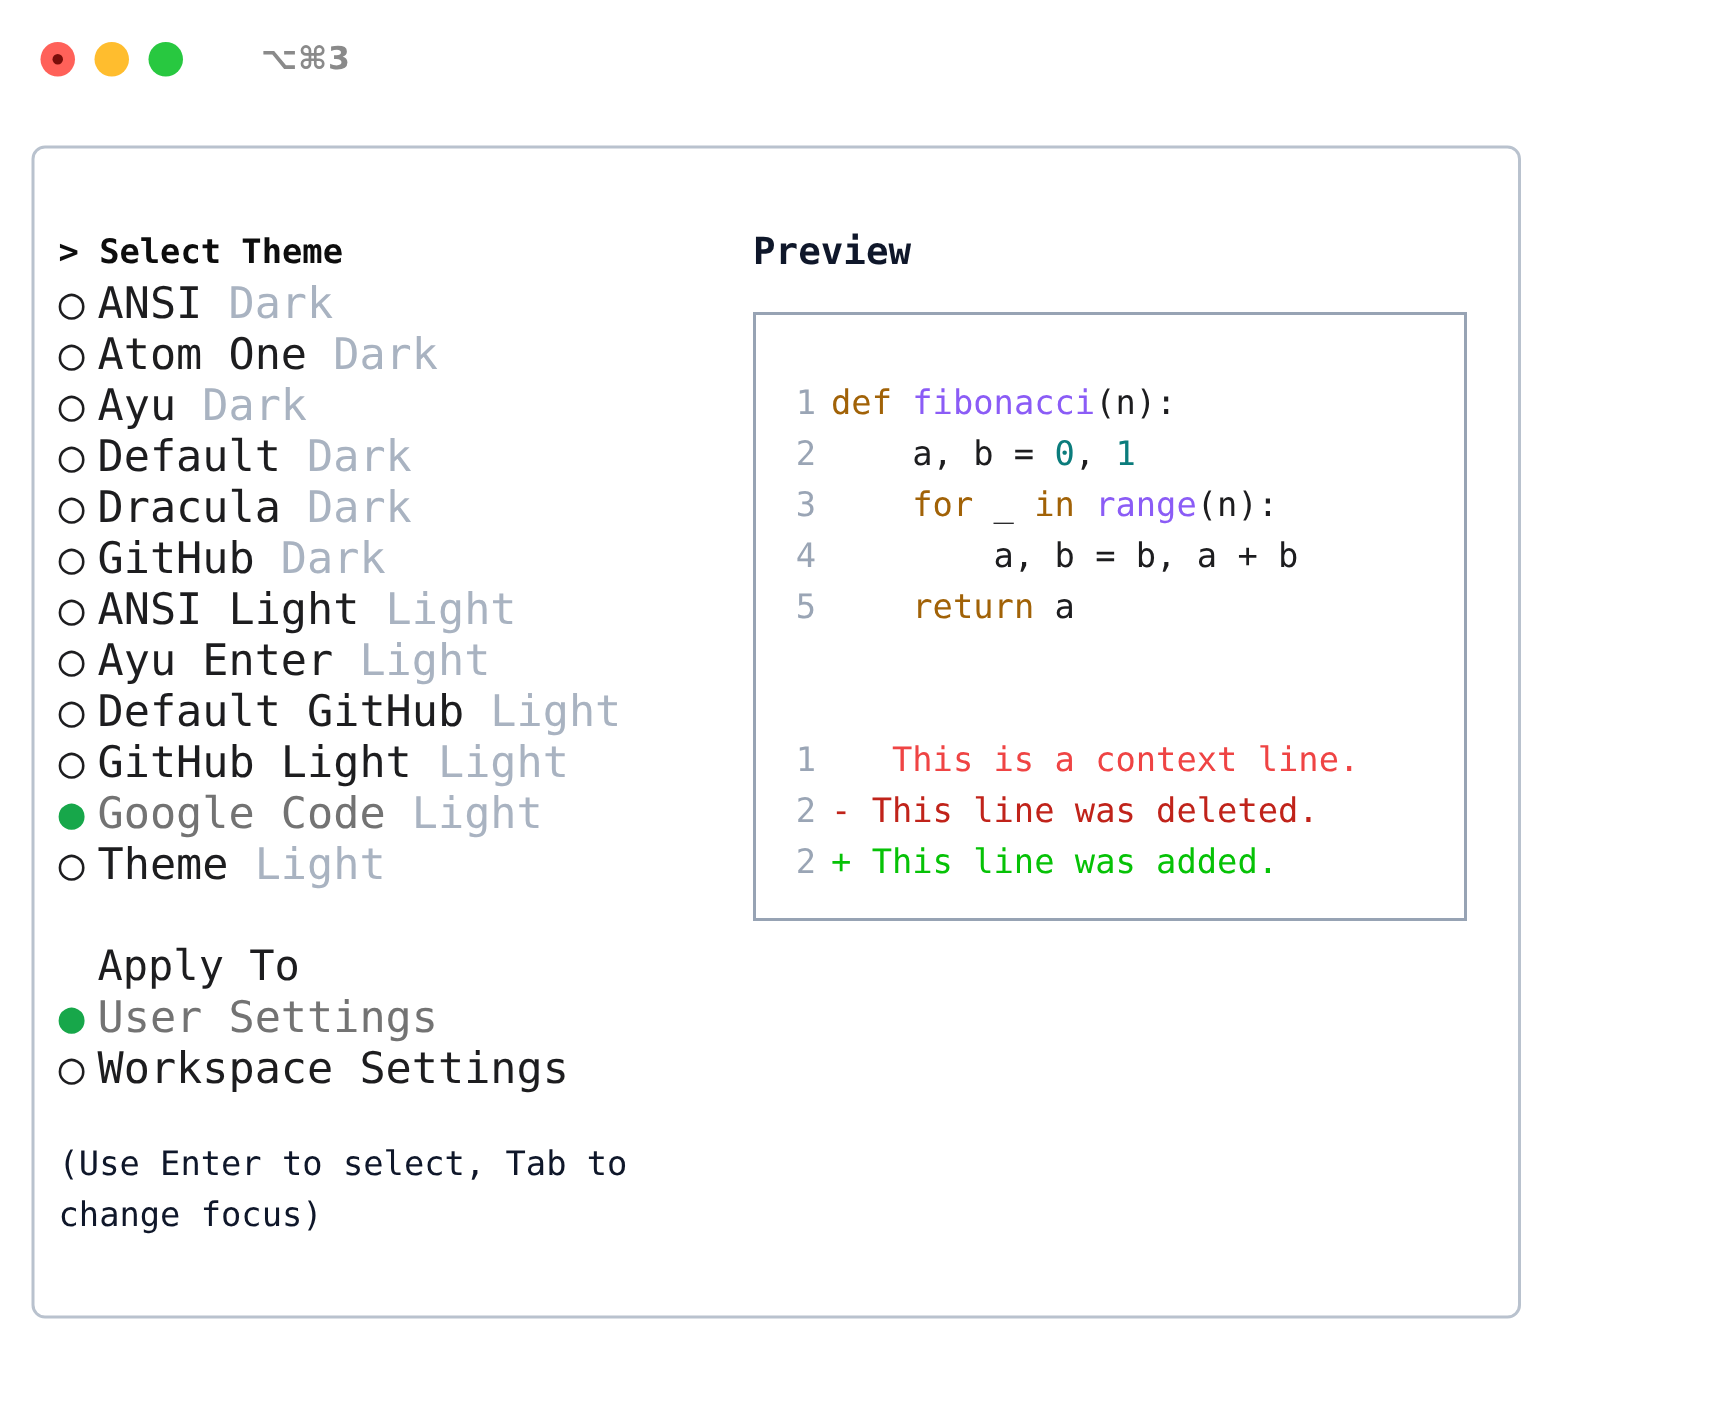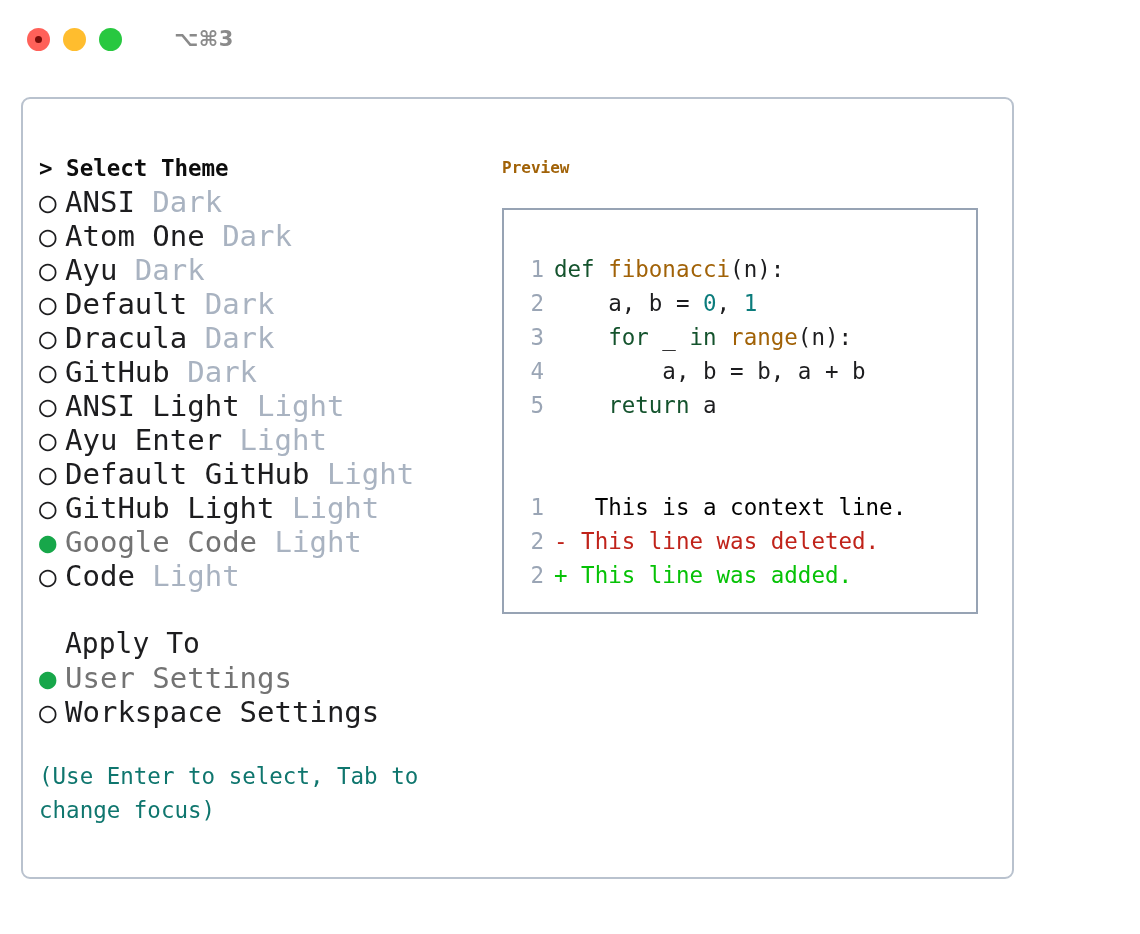--- a/index.html
+++ b/index.html
@@ -125,35 +125,35 @@
     line-height: 34px;
     color: #1d1d1f;
     white-space: pre;
     display: block;
   }
   .spacer { height: 34px; }
   .hint {
     margin-top: 30px;
     font-size: 22.5px;
     line-height: 34px;
-    color: #0f766e;
+    color: #0f172a;
     width: 420px;
   }
 
   
   .right-col {
     position: absolute;
     left: 479px;
     top: 52px;
     width: 500px;
   }
   .preview-title {
-    font-size: 16px;
+    font-size: 25px;
     font-weight: bold;
-    color: #a16207;
+    color: #0f172a;
     line-height: 34px;
   }
   .code-box {
     margin-top: 23px;
     width: 476px;
     height: 406px;
     border: 2px solid #97a3b4;
     box-sizing: border-box;
     background: #ffffff;
     padding: 42px 0 0 14px;
@@ -164,26 +164,26 @@
     white-space: pre;
     color: #1d1d1f;
   }
   .ln {
     display: inline-block;
     width: 26px;
     text-align: right;
     color: #9aa5b5;
     margin-right: 10px;
   }
-  .kw   { color: #14532d; text-align: right; }
-  .fn   { color: #a16207; }
+  .kw   { color: #a16207; text-align: right; }
+  .fn   { color: #8b5cf6; }
   .num  { color: #0b7c7c; }
   .pl   { color: #1d1d1f; }
   .blank-line { height: 34px; }
-  .diff-ctx { color: #000000; }
+  .diff-ctx { color: #ef4444; }
   .diff-del { color: #c0231a; }
   .diff-add { color: #06c206; }
 </style>
 </head>
 <body>
 
 <div class="window">
 
   <div class="titlebar">
     <div class="lights">
@@ -205,21 +205,21 @@
             <div class="row"><span class="marker">○</span><span class="name">Atom One</span> <span class="kind">Dark</span></div>
             <div class="row"><span class="marker">○</span><span class="name">Ayu</span> <span class="kind">Dark</span></div>
             <div class="row"><span class="marker">○</span><span class="name">Default</span> <span class="kind">Dark</span></div>
             <div class="row"><span class="marker">○</span><span class="name">Dracula</span> <span class="kind">Dark</span></div>
             <div class="row"><span class="marker">○</span><span class="name">GitHub</span> <span class="kind">Dark</span></div>
             <div class="row"><span class="marker">○</span><span class="name">ANSI Light</span> <span class="kind">Light</span></div>
             <div class="row"><span class="marker">○</span><span class="name">Ayu Enter</span> <span class="kind">Light</span></div>
             <div class="row"><span class="marker">○</span><span class="name">Default GitHub</span> <span class="kind">Light</span></div>
             <div class="row"><span class="marker">○</span><span class="name">GitHub Light</span> <span class="kind">Light</span></div>
             <div class="row selected"><span class="marker sel">●</span><span class="name">Google Code</span> <span class="kind">Light</span></div>
-            <div class="row"><span class="marker">○</span><span class="name">Code</span> <span class="kind">Light</span></div>
+            <div class="row"><span class="marker">○</span><span class="name">Theme</span> <span class="kind">Light</span></div>
           </div>
 
         <div class="spacer"></div>
 
         <div class="group-head"><span class="marker"> </span><span>Apply To</span></div>
 
         <div id="apply-rows">
             <div class="row selected"><span class="marker sel">●</span><span class="name">User Settings</span></div>
             <div class="row"><span class="marker">○</span><span class="name">Workspace Settings</span></div>
           </div>

